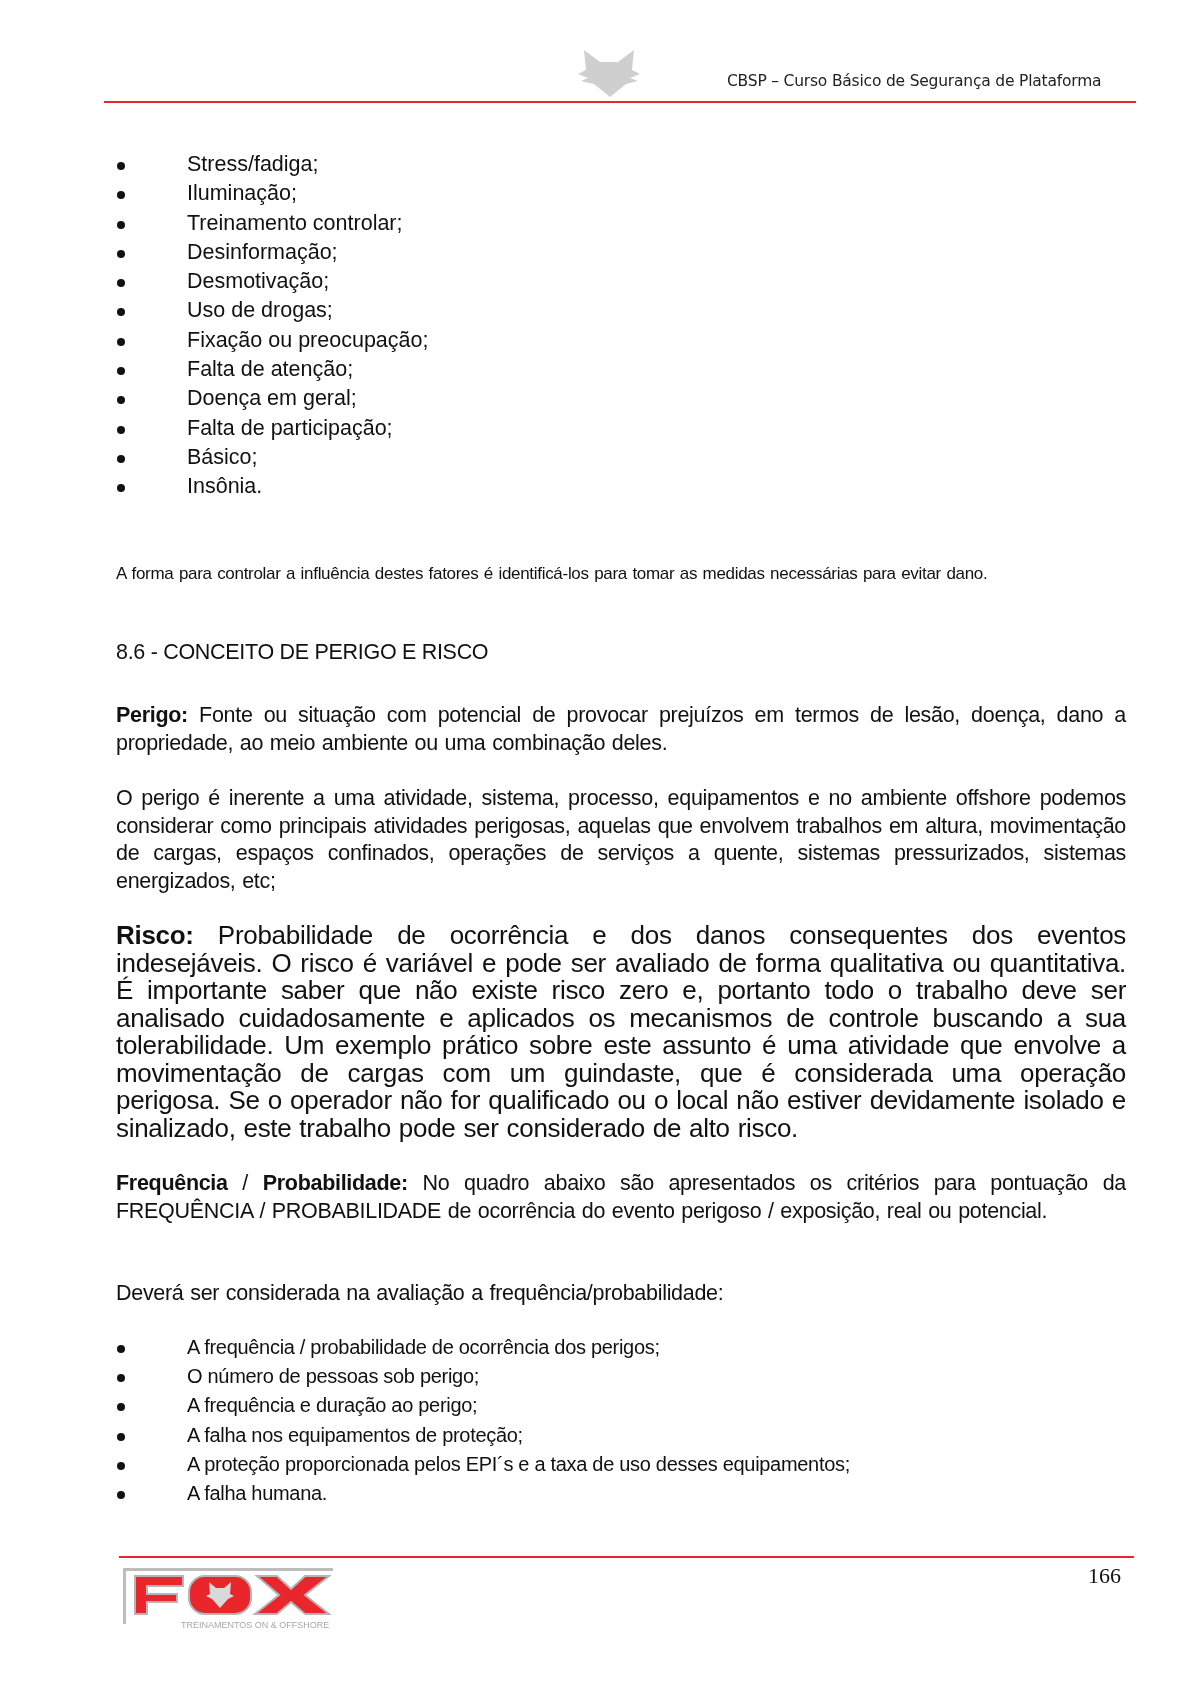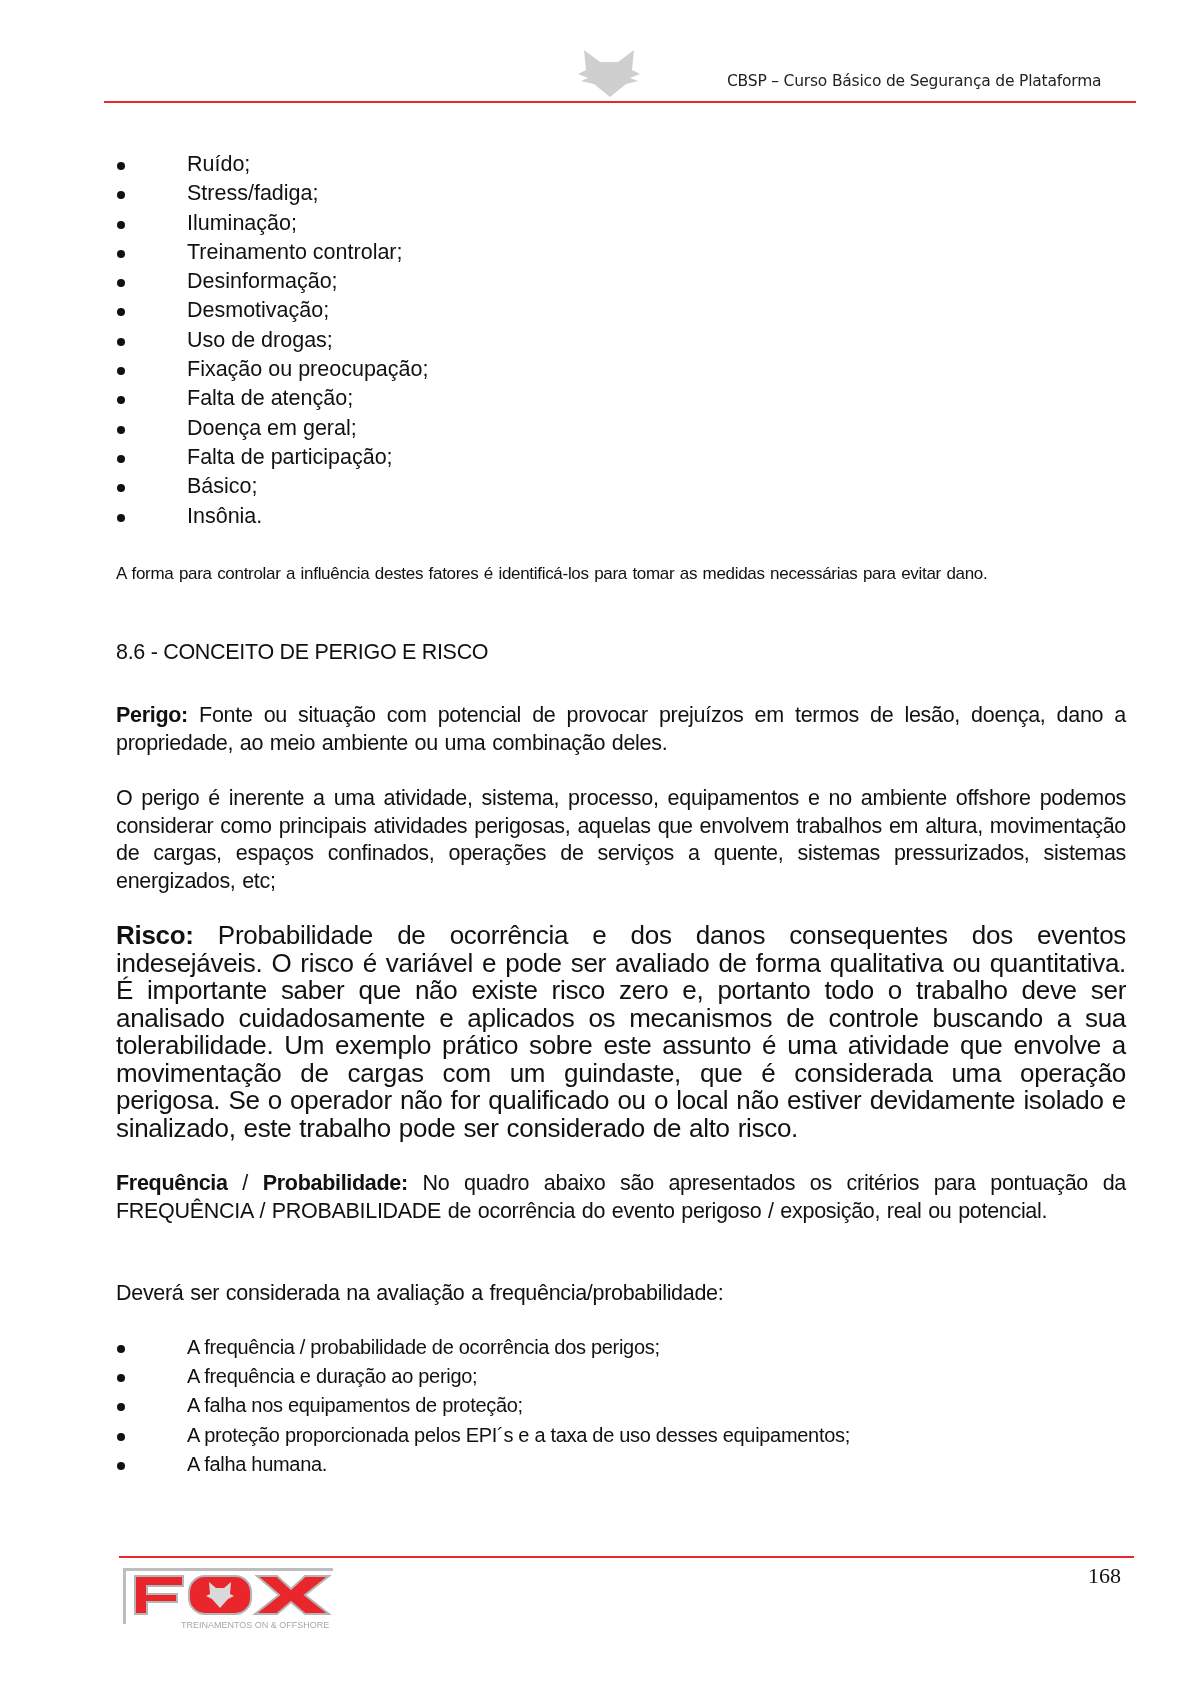--- a/index.html
+++ b/index.html
@@ -40,21 +40,20 @@
 <div class="page">
 
   <svg class="hdr-logo" viewBox="0 0 66 50">
     <path d="M8 2 L24 14 L42 14 L58 2 L56 22 L64 26 L54 30 L62 33 L50 36 L34 49 L18 36 L5 33 L12 30 L2 26 L10 22 Z" fill="#cfcfcf"></path>
   </svg>
   <div class="hdr-title">CBSP – Curso Básico de Segurança de Plataforma</div>
   <div class="hdr-rule"></div>
 
   <div class="content">
     <ul class="blist" id="list1">
-        <li><span class="bullet"></span><span>Ruído;</span></li>
         <li><span class="bullet"></span><span>Stress/fadiga;</span></li>
         <li><span class="bullet"></span><span>Iluminação;</span></li>
         <li><span class="bullet"></span><span>Treinamento controlar;</span></li>
         <li><span class="bullet"></span><span>Desinformação;</span></li>
         <li><span class="bullet"></span><span>Desmotivação;</span></li>
         <li><span class="bullet"></span><span>Uso de drogas;</span></li>
         <li><span class="bullet"></span><span>Fixação ou preocupação;</span></li>
         <li><span class="bullet"></span><span>Falta de atenção;</span></li>
         <li><span class="bullet"></span><span>Doença em geral;</span></li>
         <li><span class="bullet"></span><span>Falta de participação;</span></li>
@@ -85,34 +84,35 @@
     <p class="just"><b>Frequência</b><span> / </span><b>Probabilidade:</b><span> No quadro abaixo são apresentados os critérios para pontuação da FREQUÊNCIA / PROBABILIDADE de ocorrência do evento perigoso / exposição, real ou potencial.</span></p>
   </div>
 
   <div class="blk6">
     <p class="just">Deverá ser considerada na avaliação a frequência/probabilidade:</p>
   </div>
 
   <div class="list2">
     <ul class="blist tight" id="list2">
         <li><span class="bullet"></span><span>A frequência / probabilidade de ocorrência dos perigos;</span></li>
+        <li><span class="bullet"></span><span>O número de pessoas sob perigo;</span></li>
         <li><span class="bullet"></span><span>A frequência e duração ao perigo;</span></li>
         <li><span class="bullet"></span><span>A falha nos equipamentos de proteção;</span></li>
         <li><span class="bullet"></span><span>A proteção proporcionada pelos EPI´s e a taxa de uso desses equipamentos;</span></li>
         <li><span class="bullet"></span><span>A falha humana.</span></li>
       </ul>
   </div>
 
   <div class="ftr-rule"></div>
   <svg class="ftr-logo" viewBox="0 0 236 70">
 
     <path d="M2 6 L2 62 L5 62 L5 9 L212 9 L212 6 Z" fill="#bdbdbd"></path>
 
     <path d="M14 14 L62 14 L62 24 L26 24 L26 32 L56 32 L56 40 L26 40 L26 52 L14 52 Z" fill="#e8262c" stroke="#b5b5b5" stroke-width="2"></path>
 
     <rect x="68" y="14" width="62" height="38" rx="16" fill="#e8262c" stroke="#b5b5b5" stroke-width="2"></rect>
     <path d="M88 20 L95 26 L103 26 L110 20 L109 32 L113 34 L107 37 L99 46 L91 37 L85 34 L89 32 Z" fill="#d9d9d9"></path>
 
     <path d="M136 14 L156 14 L170 27 L184 14 L208 14 L184 33 L208 52 L184 52 L170 40 L156 52 L134 52 L158 33 Z" fill="#e8262c" stroke="#b5b5b5" stroke-width="2"></path>
     <text x="60" y="66" font-family="Liberation Sans, sans-serif" font-size="9" fill="#a8a8a8">TREINAMENTOS ON &amp; OFFSHORE</text>
   </svg>
-  <div class="ftr-page">168</div>
+  <div class="ftr-page">166</div>
 </div>
 
 </body></html>

